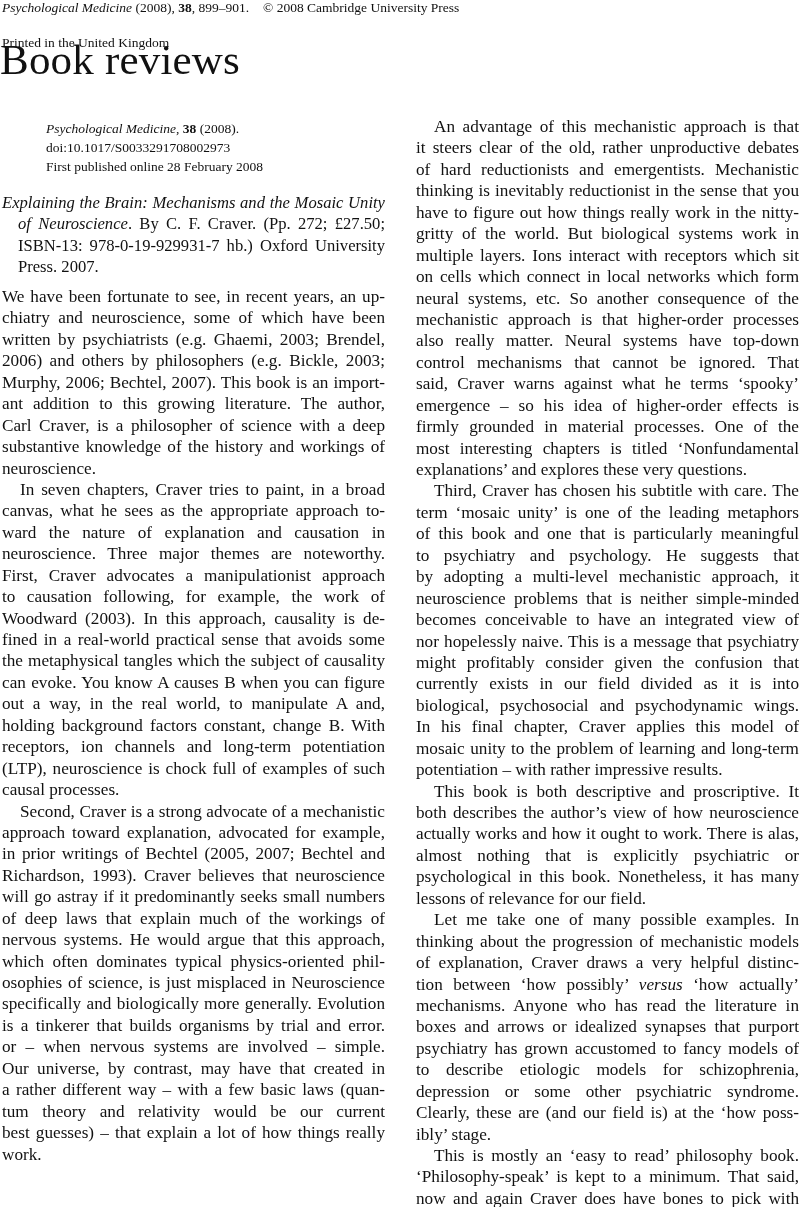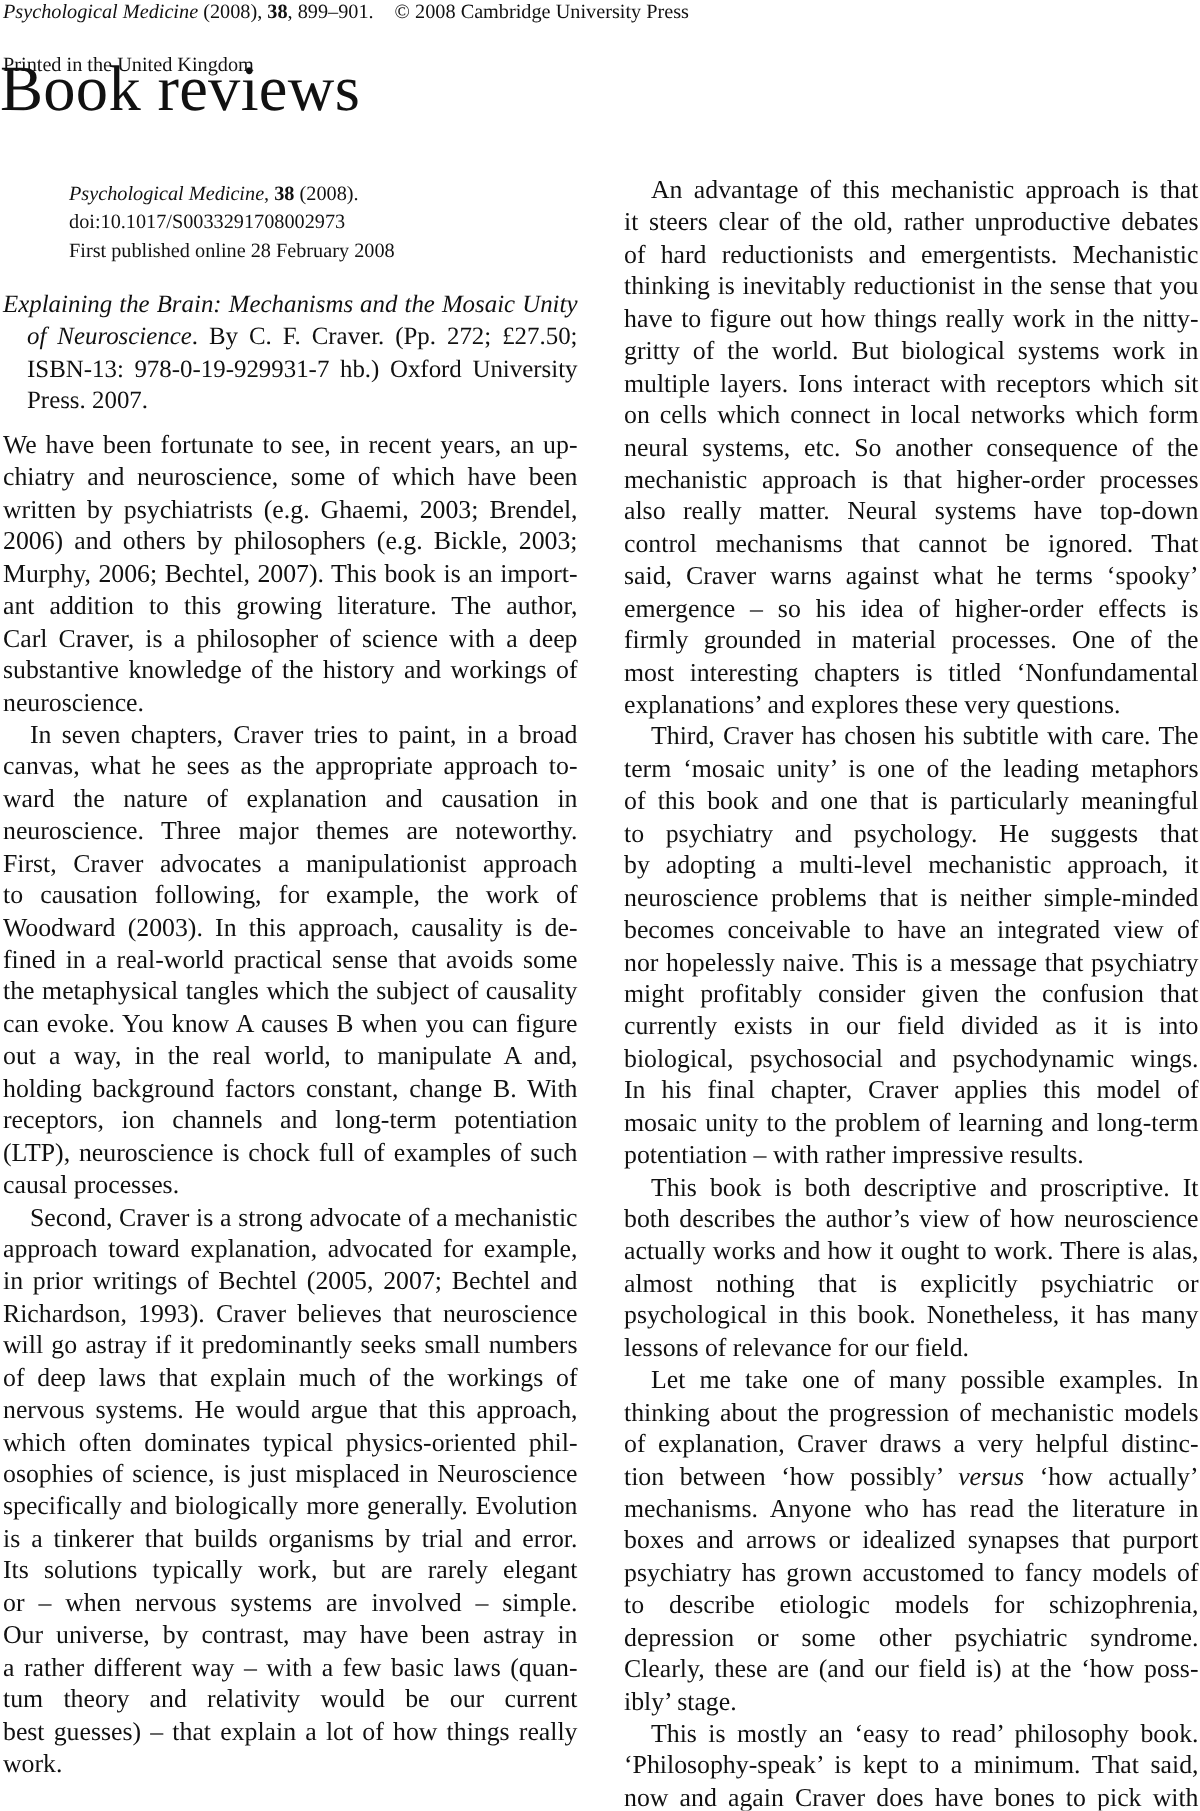--- a/index.html
+++ b/index.html
@@ -81,23 +81,22 @@
       <span class="ln">approach toward explanation, advocated for example,</span>
       <span class="ln">in prior writings of Bechtel (2005, 2007; Bechtel and</span>
       <span class="ln">Richardson, 1993). Craver believes that neuroscience</span>
       <span class="ln">will go astray if it predominantly seeks small numbers</span>
       <span class="ln">of deep laws that explain much of the workings of</span>
       <span class="ln">nervous systems. He would argue that this approach,</span>
       <span class="ln">which often dominates typical physics-oriented phil-</span>
       <span class="ln">osophies of science, is just misplaced in Neuroscience</span>
       <span class="ln">specifically and biologically more generally. Evolution</span>
       <span class="ln">is a tinkerer that builds organisms by trial and error.</span>
-      <span class="ln">Its solutions typically work, but are rarely elegant</span>
       <span class="ln">or – when nervous systems are involved – simple.</span>
-      <span class="ln">Our universe, by contrast, may have been astray in</span>
+      <span class="ln">Our universe, by contrast, may have that created in</span>
       <span class="ln">a rather different way – with a few basic laws (quan-</span>
       <span class="ln">tum theory and relativity would be our current</span>
       <span class="ln">best guesses) – that explain a lot of how things really</span>
       <span class="ln last">work.</span>
     </div>
   </div>
 
 <div class="col col-right" style="top:116px" id="right-col">
     <div>
       <span class="ln indent">An advantage of this mechanistic approach is that</span>

